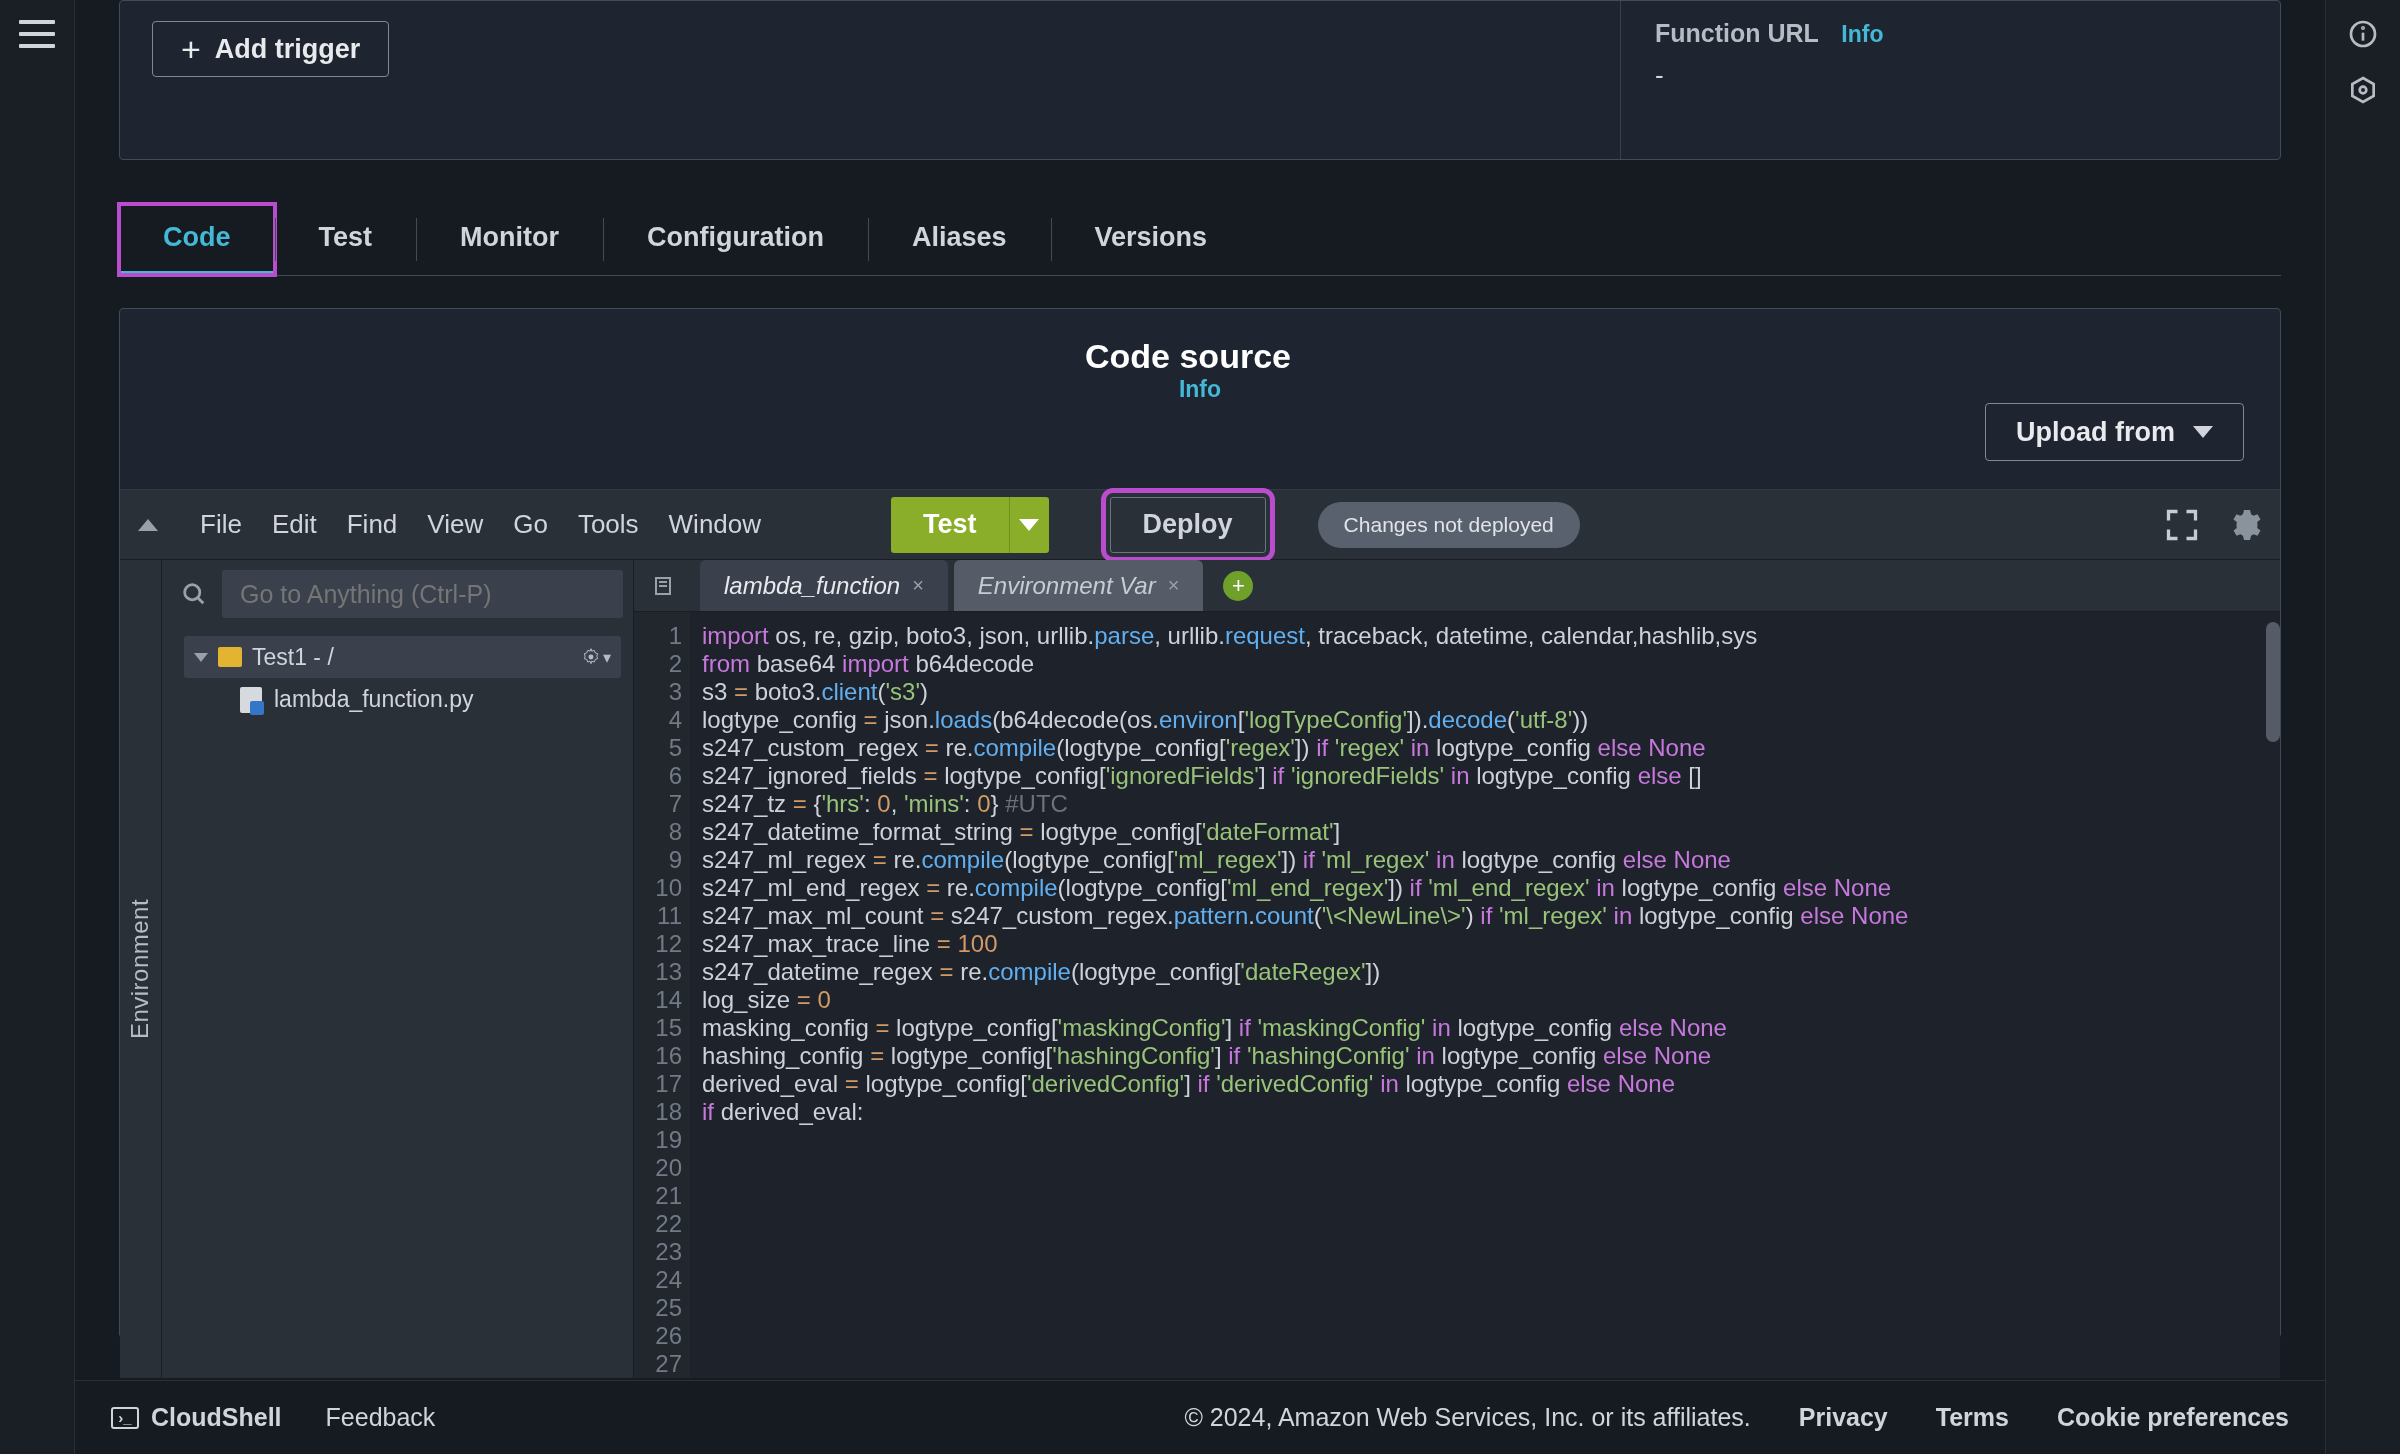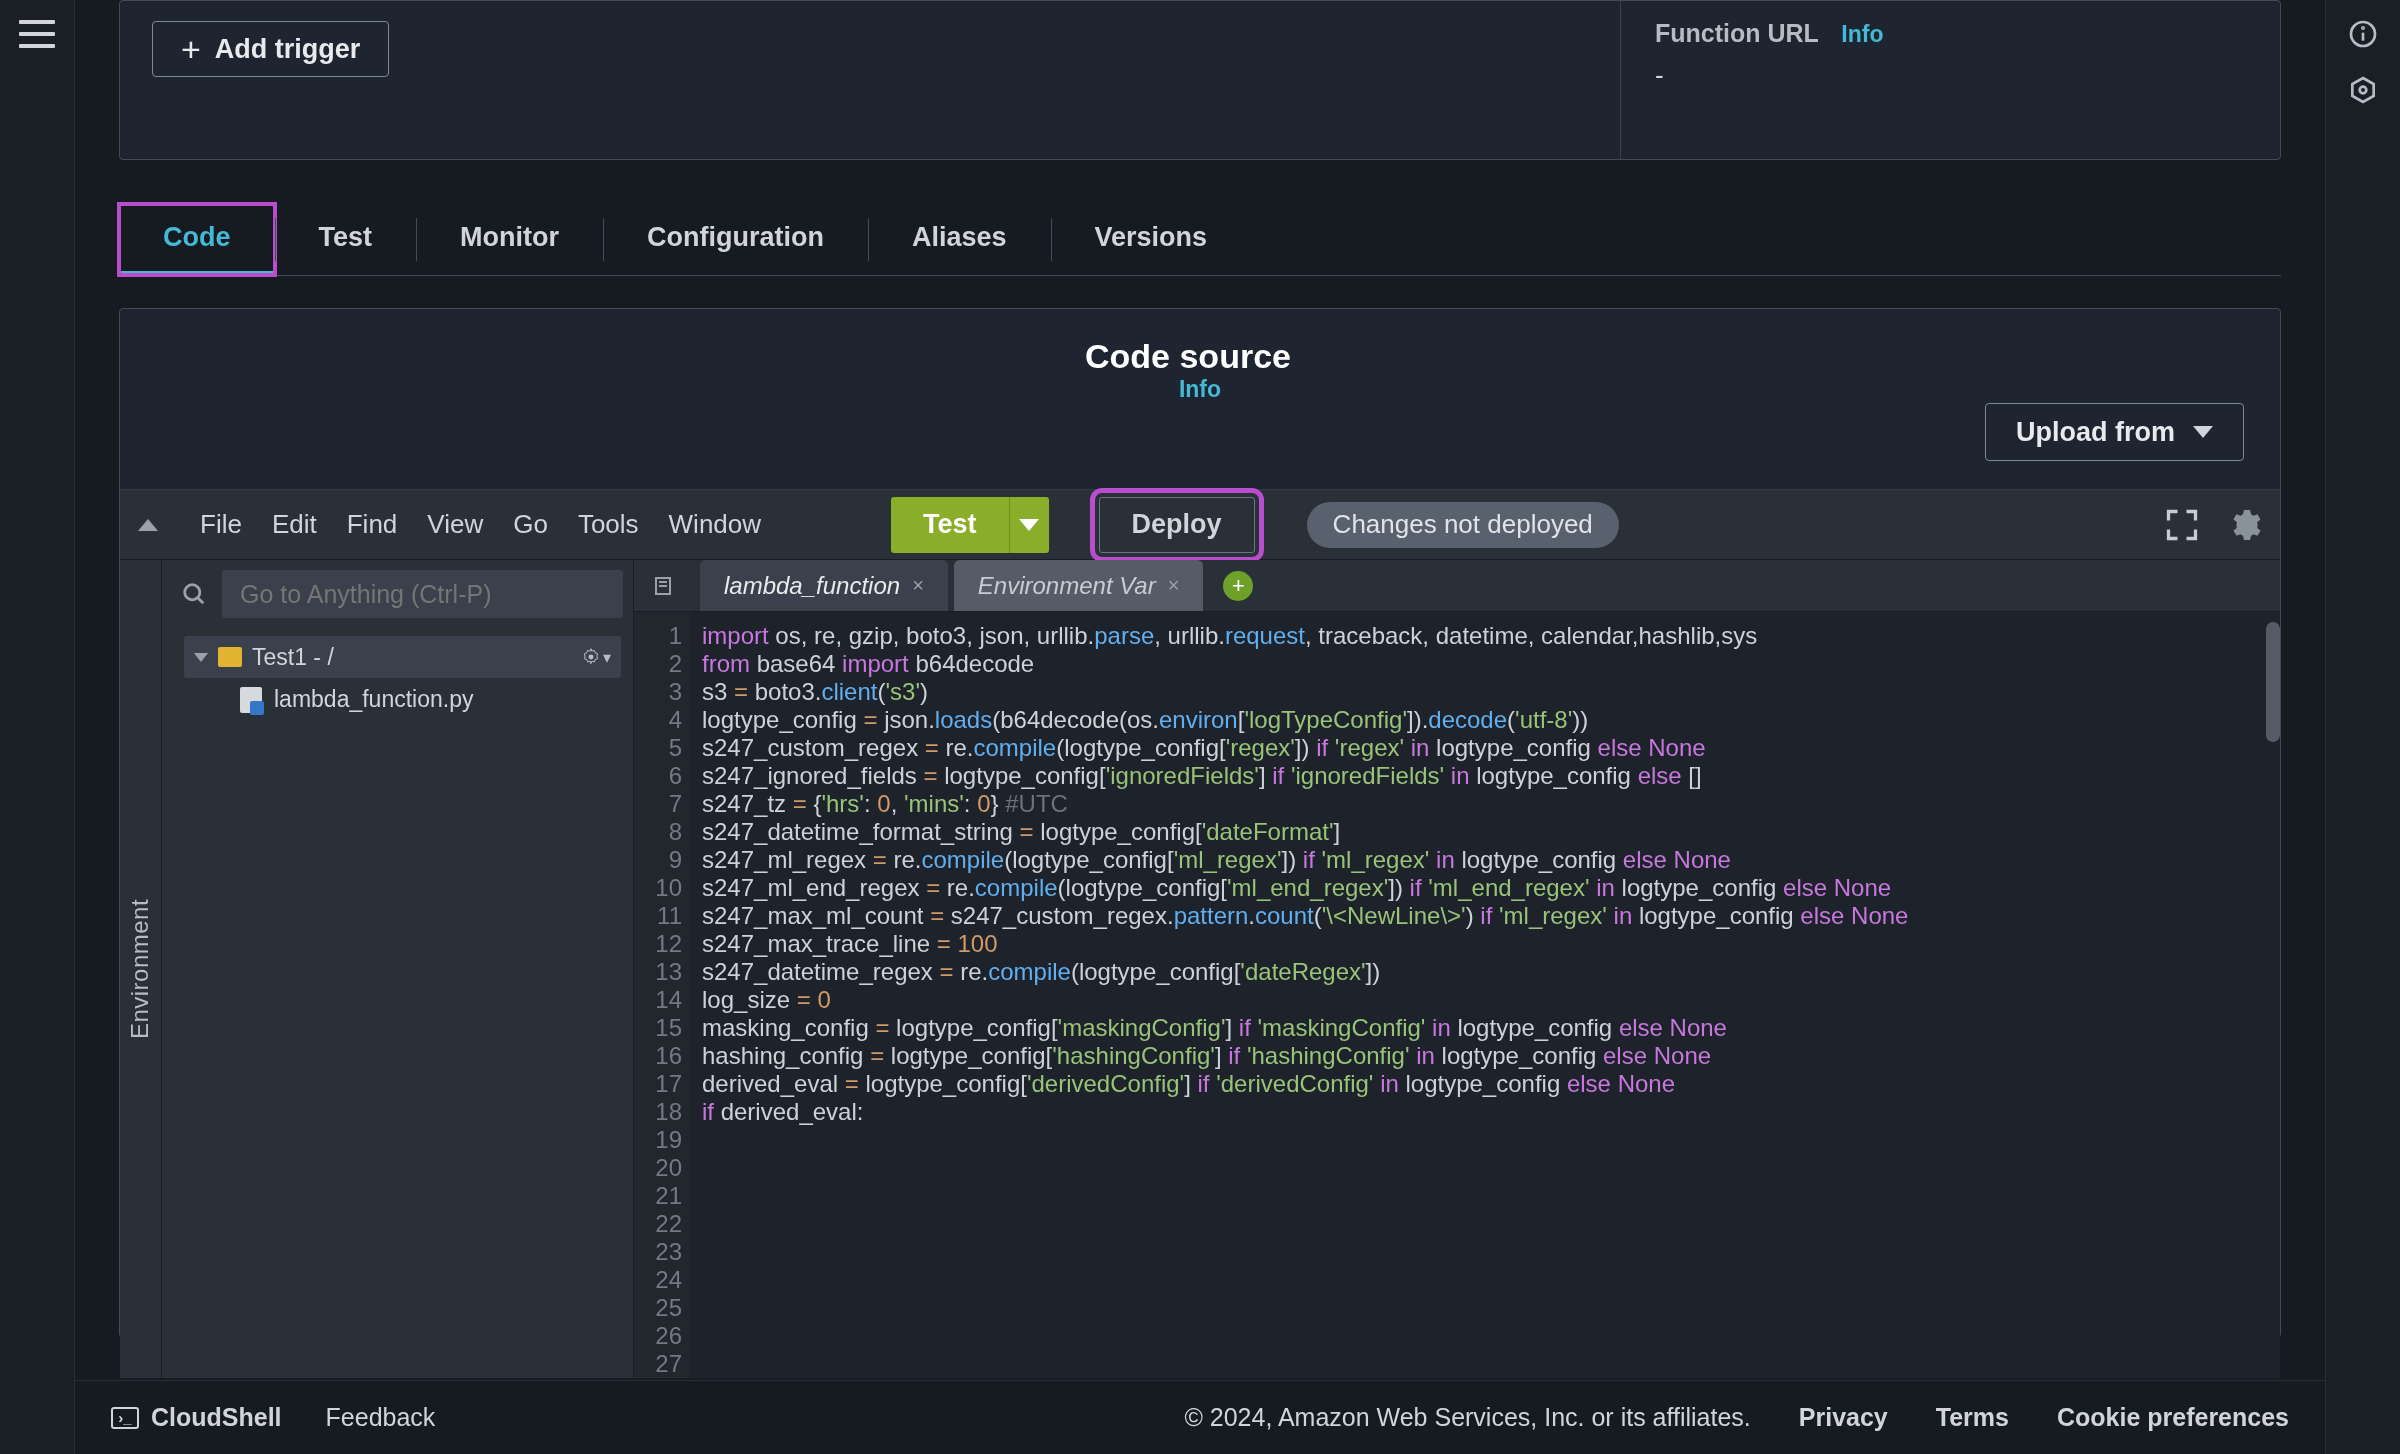--- a/index.html
+++ b/index.html
@@ -31,22 +31,22 @@
 .upload-btn { margin-left:auto; display:inline-flex; align-items:center; gap:18px; border:1px solid #7d8998; border-radius:4px; height:58px; padding:0 30px; font-size:27px; font-weight:700; color:#e8eaed; cursor:pointer; background:transparent; }
 .caret-down { width:0; height:0; border-left:10px solid transparent; border-right:10px solid transparent; border-top:12px solid #d1d5db; }
 .ide { flex:1; display:flex; flex-direction:column; background:#22272e; }
 .ide-top { display:flex; align-items:center; height:70px; padding:0 18px; gap:30px; background:#2a3038; border-bottom:1px solid #1a1e24; font-size:26px; color:#d1d5db; }
 .ide-top .arrow-up { width:0; height:0; border-left:10px solid transparent; border-right:10px solid transparent; border-bottom:12px solid #9aa1aa; margin-right:12px; }
 .ide-menu { cursor:pointer; color:#d1d5db; }
 .test-grp { display:flex; margin-left:auto; }
 .btn-test { background:#8aad2a; color:#fff; border:none; height:56px; padding:0 32px; font-size:27px; font-weight:700; cursor:pointer; border-top-left-radius:3px; border-bottom-left-radius:3px; }
 .btn-test-dd { background:#8aad2a; border:none; border-left:1px solid #6f8f1e; width:40px; height:56px; cursor:pointer; display:flex; align-items:center; justify-content:center; border-top-right-radius:3px; border-bottom-right-radius:3px; }
 .btn-test-dd .caret-down { border-top-color:#fff; }
-.btn-deploy { background:#2a3038; border:1px solid #6a7483; height:56px; padding:0 32px; font-size:27px; font-weight:700; color:#d1d5db; cursor:pointer; border-radius:3px; margin-left:20px; outline:5px solid #ba4dce; outline-offset:4px; }
-.chip-status { background:#59616e; color:#e1e4e8; border-radius:28px; height:46px; padding:0 26px; font-size:26px; display:flex; align-items:center; margin-left:22px; }
+.btn-deploy { background:#2a3038; border:1px solid #6a7483; height:56px; padding:0 32px; font-size:27px; font-weight:700; color:#d1d5db; cursor:pointer; border-radius:3px; margin-left:31px; outline:5px solid #ba4dce; outline-offset:4px; }
+.chip-status { background:#59616e; color:#e1e4e8; border-radius:28px; height:46px; padding:0 26px; font-size:21px; display:flex; align-items:center; margin-left:22px; }
 .ide-icons { margin-left:auto; display:flex; gap:26px; align-items:center; }
 .fs-icon, .gear-icon { width:36px; height:36px; cursor:pointer; }
 .ide-body { flex:1; display:flex; }
 .left-gut-env { width:42px; background:#2a3038; border-right:1px solid #1a1e24; display:flex; align-items:center; justify-content:center; }
 .env-rot { transform:rotate(-90deg); font-size:24px; color:#b6bcc4; white-space:nowrap; letter-spacing:0.5px; }
 .file-pane { width:472px; background:#2a3038; border-right:1px solid #1a1e24; display:flex; flex-direction:column; }
 .search-row { display:flex; align-items:center; gap:14px; padding:10px 10px 10px 18px; }
 .search-box { flex:1; background:#3a414d; border:none; height:48px; border-radius:3px; padding:0 18px; font-size:25px; color:#b6bcc4; }
 .mag { width:28px; height:28px; }
 .tree { padding:8px 12px 0 22px; font-size:23px; }

